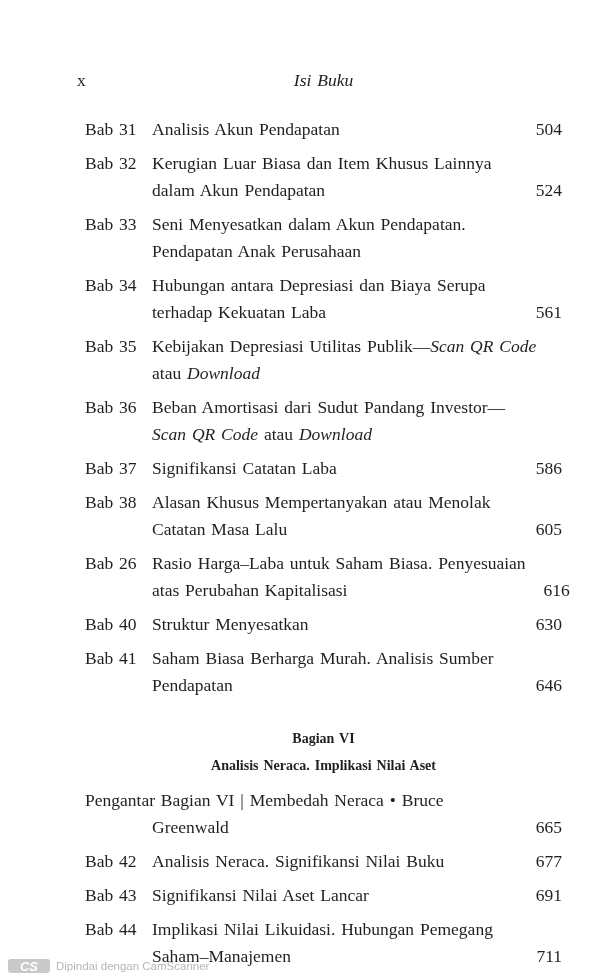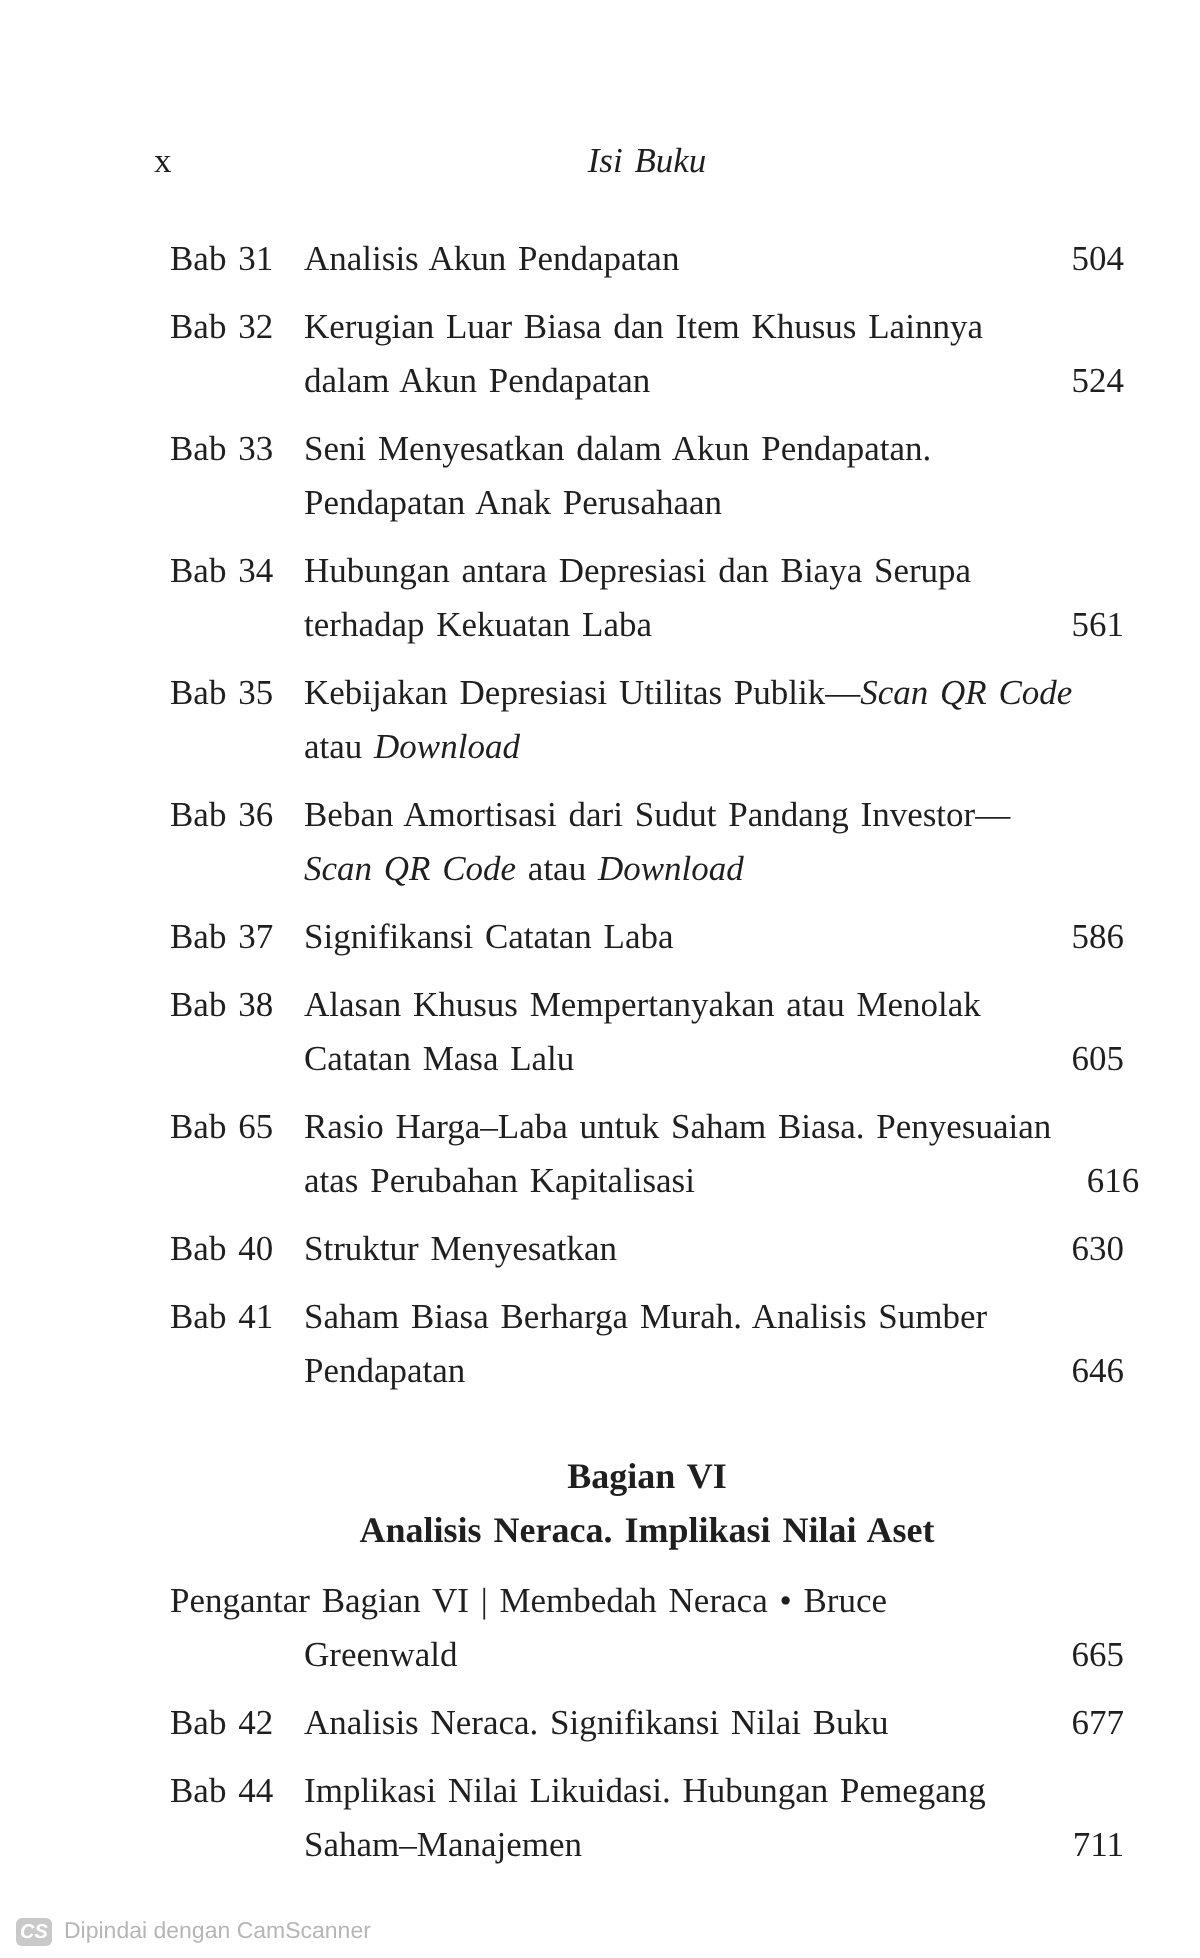--- a/index.html
+++ b/index.html
@@ -31,35 +31,35 @@
   .entry .title .line .it{font-style:italic;}
   .entry .title.span2{grid-column:1 / span 2;}
   .entry .title .line.cont{padding-left:67px;}
   .entry .pagecol{
     display:flex;align-items:flex-end;justify-content:flex-end;
     white-space:nowrap;
   }
   .section{
     text-align:center;
     font-weight:bold;
-    font-size:18px;
+    font-size:14px;
     line-height:27px;
     margin:26px 0 8px 0;
   }
   .watermark{
     position:absolute;left:8px;bottom:6px;
     display:flex;align-items:center;gap:6px;
     font-family:"Liberation Sans","DejaVu Sans",sans-serif;
     color:#b6b6b6;font-size:11.5px;word-spacing:0;
   }
   .cs-logo{
     display:inline-flex;align-items:center;justify-content:center;
-    width:18px;height:14px;border-radius:3px;
+    width:42px;height:14px;border-radius:3px;
     background:#c9c9c9;color:#ffffff;
-    font-size:10px;font-weight:bold;font-style:italic;
+    font-size:13px;font-weight:bold;font-style:italic;
   }
 </style>
 </head>
 <body>
 
 <div class="page">
   <div class="running-head">
     <span class="folio">x</span>
     <span class="head-title">Isi Buku</span>
   </div>
@@ -120,21 +120,21 @@
       </div>
       <div class="entry">
         <div class="label">Bab 38</div>
         <div class="title">
           <div class="line"><span>Alasan Khusus Mempertanyakan atau Menolak</span></div>
           <div class="line"><span>Catatan Masa Lalu</span></div>
         </div>
         <div class="pagecol">605</div>
       </div>
       <div class="entry">
-        <div class="label">Bab 65</div>
+        <div class="label">Bab 26</div>
         <div class="title">
           <div class="line"><span>Rasio Harga–Laba untuk Saham Biasa. Penyesuaian</span></div>
           <div class="line"><span>atas Perubahan Kapitalisasi</span></div>
         </div>
         <div class="pagecol">616</div>
       </div>
       <div class="entry">
         <div class="label">Bab 40</div>
         <div class="title">
           <div class="line"><span>Struktur Menyesatkan</span></div>
@@ -161,20 +161,27 @@
         <div class="pagecol">665</div>
       </div>
       <div class="entry">
         <div class="label">Bab 42</div>
         <div class="title">
           <div class="line"><span>Analisis Neraca. Signifikansi Nilai Buku</span></div>
         </div>
         <div class="pagecol">677</div>
       </div>
       <div class="entry">
+        <div class="label">Bab 43</div>
+        <div class="title">
+          <div class="line"><span>Signifikansi Nilai Aset Lancar</span></div>
+        </div>
+        <div class="pagecol">691</div>
+      </div>
+      <div class="entry">
         <div class="label">Bab 44</div>
         <div class="title">
           <div class="line"><span>Implikasi Nilai Likuidasi. Hubungan Pemegang</span></div>
           <div class="line"><span>Saham–Manajemen</span></div>
         </div>
         <div class="pagecol">711</div>
       </div>
     </div>
 
   <div class="watermark">

